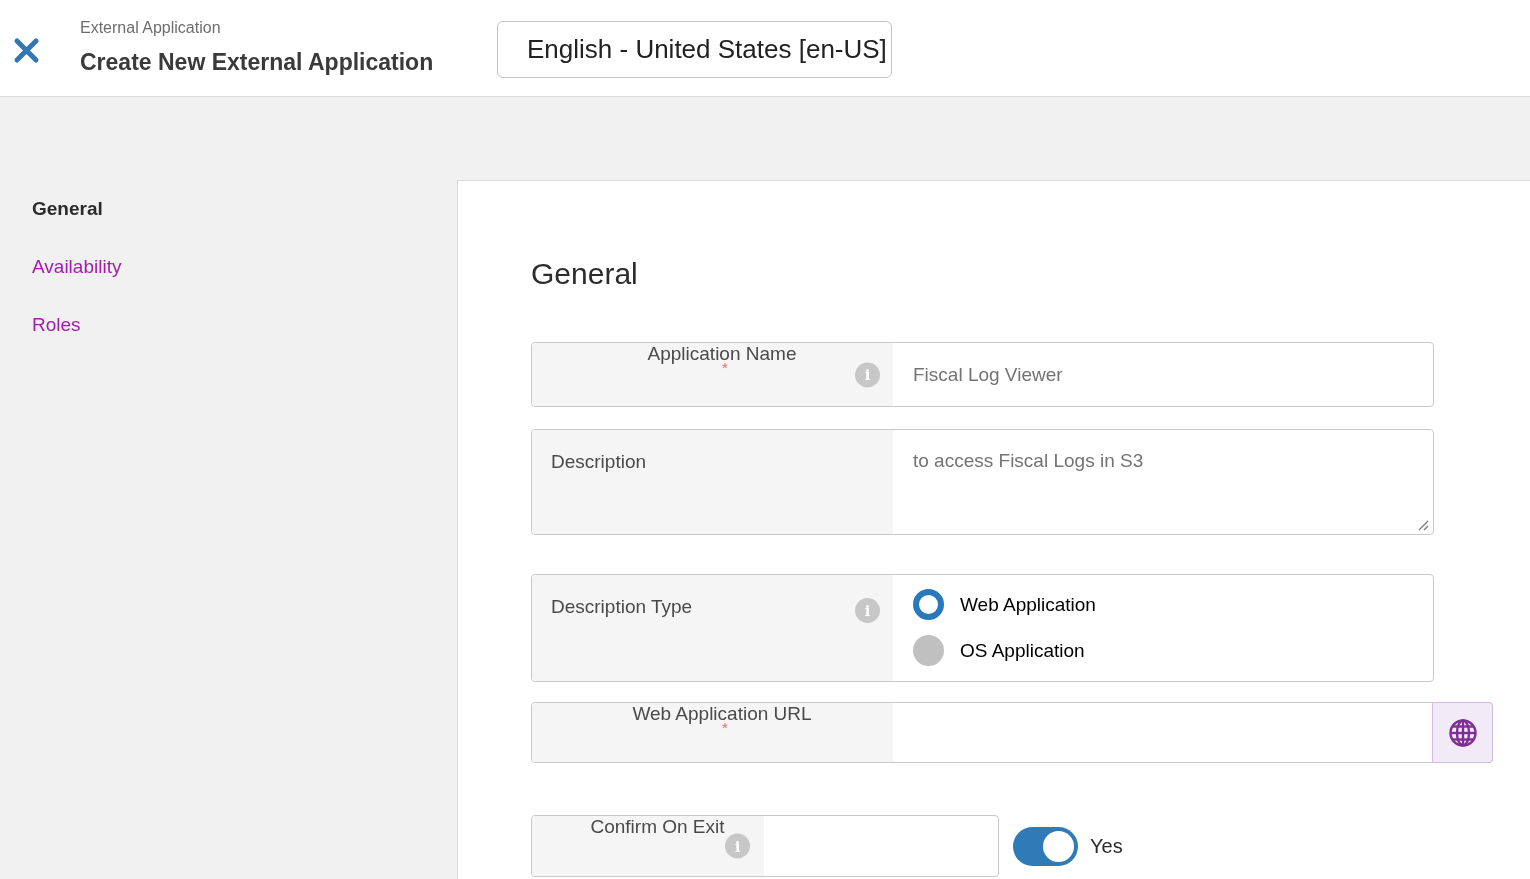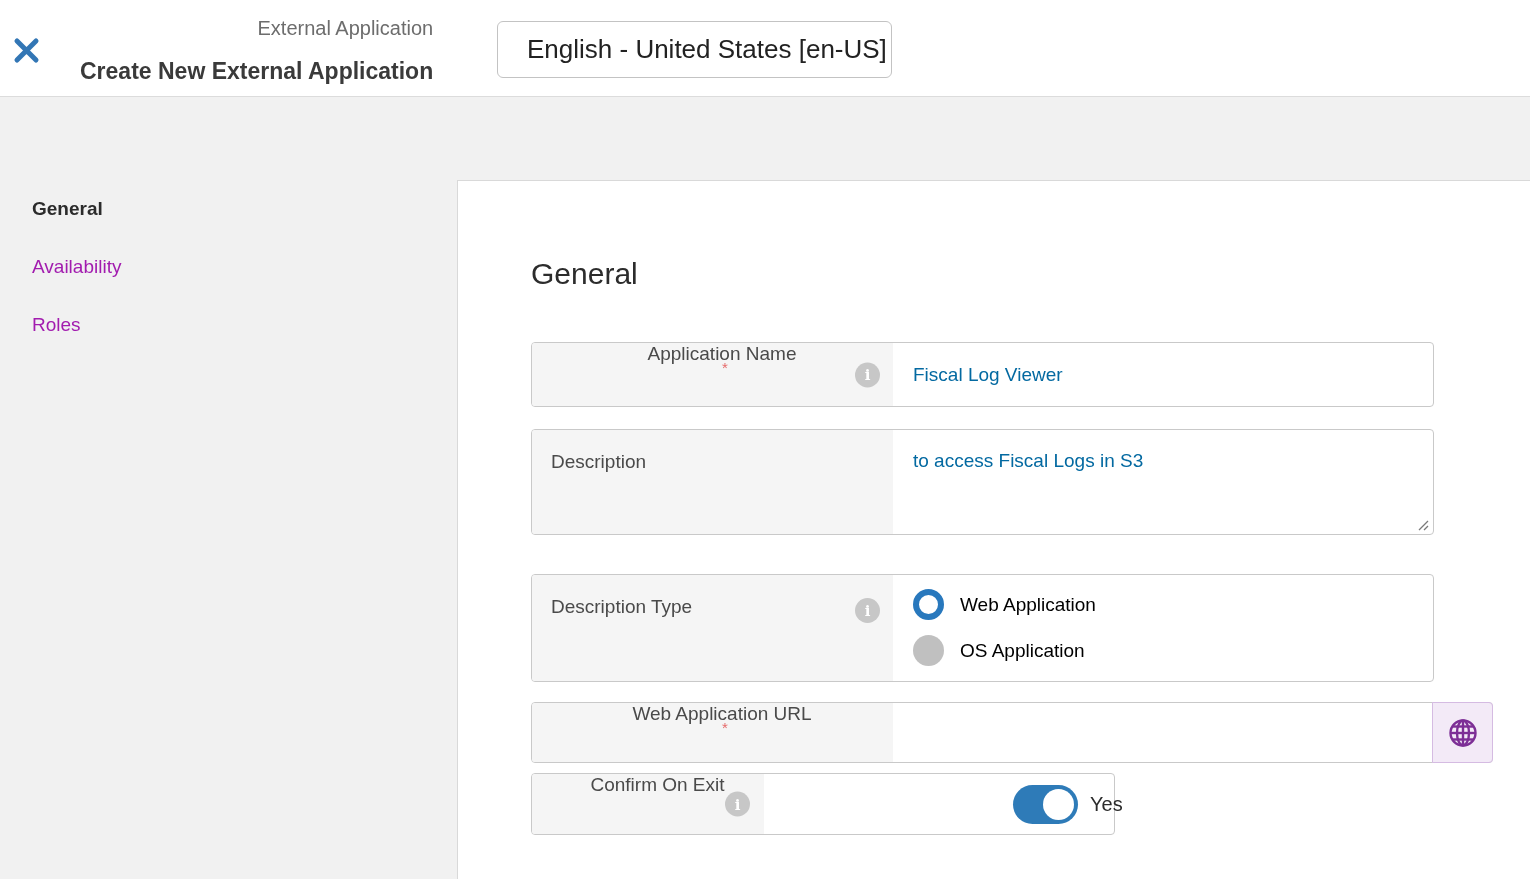--- a/index.html
+++ b/index.html
@@ -23,31 +23,30 @@
   }
   .close-btn {
     position: absolute;
     left: 10px; top: 34px;
     width: 32px; height: 32px;
     background: none; border: none; cursor: pointer;
     display: flex; align-items: center; justify-content: center;
   }
   .title-block { position: absolute; left: 80px; top: 17px; }
   .context-title {
-    font-size: 20px;
+    font-size: 16px;
     color: #6d6d6d;
     line-height: 22px;
-    text-align: right;
   }
   .page-title {
     font-size: 23px;
     font-weight: 700;
     color: #3a3a3a;
     line-height: 30px;
-    margin-top: 17px;
+    margin-top: 8px;
   }
   .lang-select {
     position: absolute;
     left: 497px; top: 21px;
     width: 395px; height: 57px;
     background: #fff;
     border: 1px solid #c3c3c3;
     border-radius: 6px;
     display: flex; align-items: center;
     padding: 0 16px;
@@ -95,21 +94,21 @@
     position: absolute;
     left: 73px;
     border: 1px solid #c9c9c9;
     border-radius: 4px;
     background: #fff;
   }
   .f-name  { top: 161px; width: 903px; height: 65px; }
   .f-desc  { top: 248px; width: 903px; height: 106px; }
   .f-type  { top: 393px; width: 903px; height: 108px; }
   .f-url   { top: 521px; width: 962px; height: 61px; }
-  .f-exit  { top: 592px; width: 584px; height: 62px; }
+  .f-exit  { top: 634px; width: 468px; height: 62px; }
 
   .field-label {
     position: absolute;
     left: 0; top: 0; bottom: 0;
     width: 361px;
     background: #f5f5f5;
     border-radius: 3px 0 0 3px;
     display: flex; align-items: center;
     padding-left: 19px;
     font-size: 19px;
@@ -145,21 +144,21 @@
 
   .field-value { position: absolute; left: 361px; top: 0; bottom: 0; right: 0; }
   .f-exit .field-value { left: 232px; }
 
   .text-input {
     width: 100%; height: 100%;
     border: none; outline: none;
     background: transparent;
     font-family: inherit;
     font-size: 19px;
-    color: #0369a1;
+    color: #737373;
     padding: 0 14px 0 20px;
   }
   textarea.text-input {
     resize: none;
     padding-top: 19px;
     line-height: 24px;
   }
   .resize-handle {
     position: absolute;
     right: 4px; bottom: 3px;

